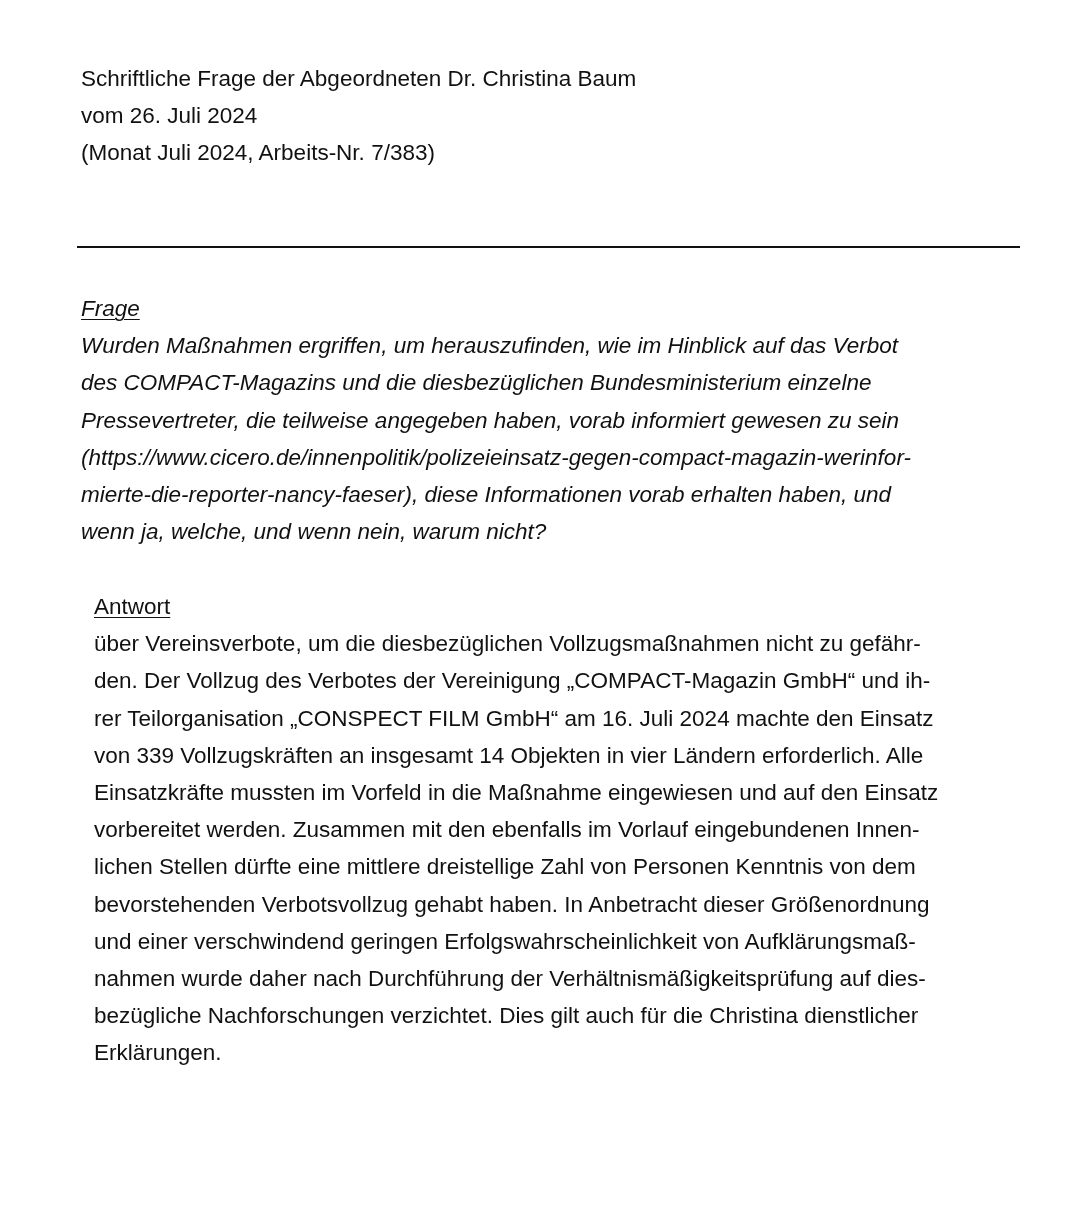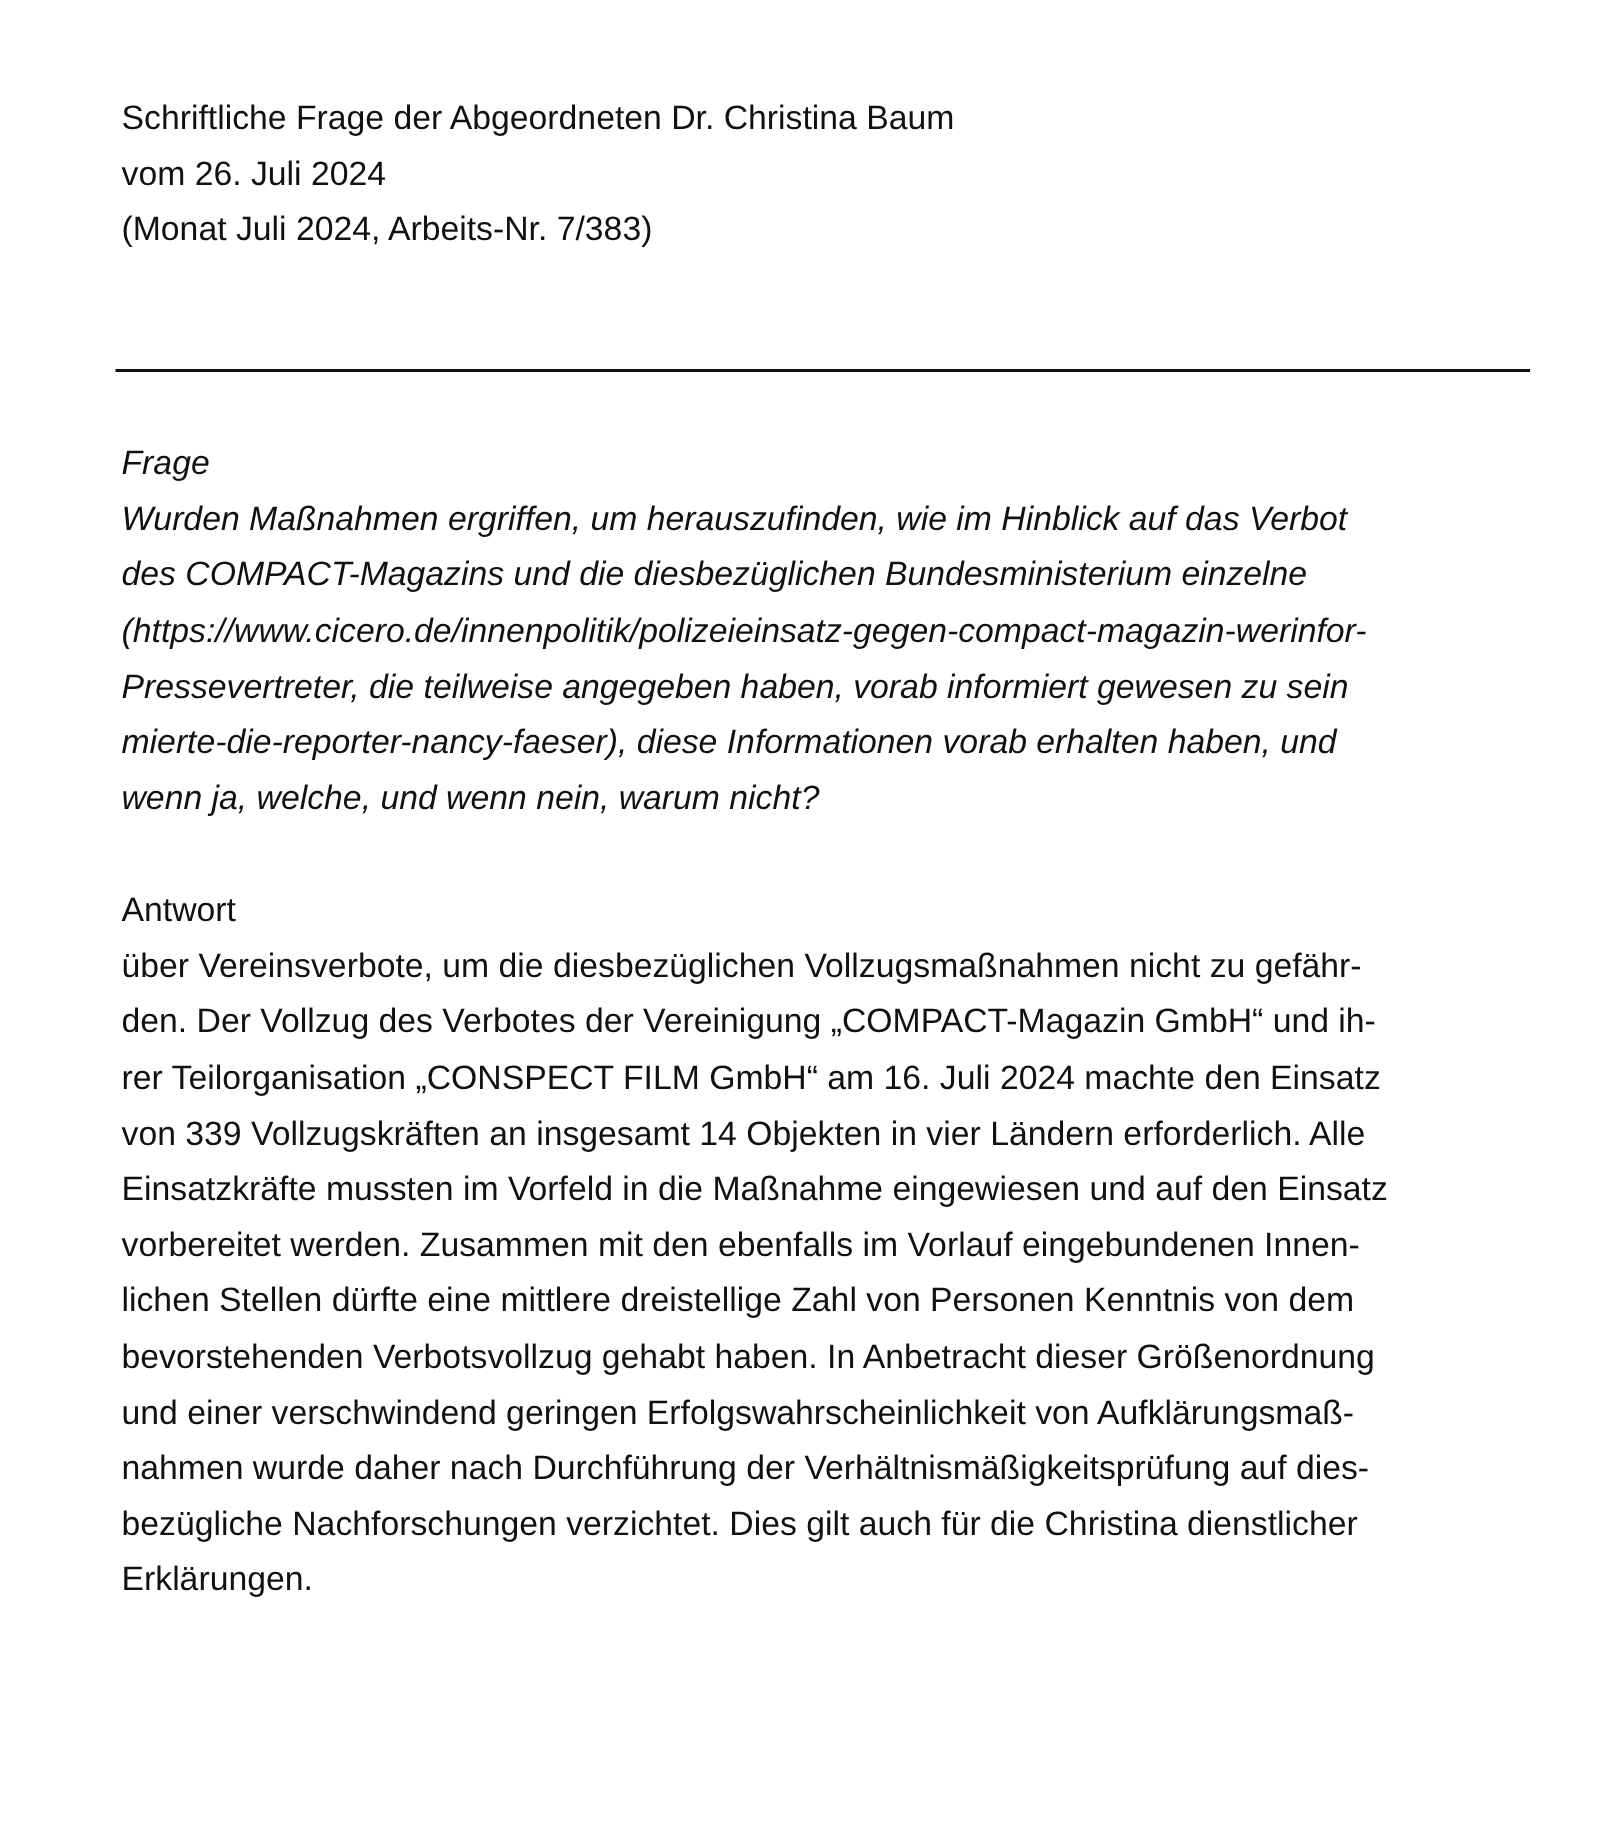--- a/index.html
+++ b/index.html
@@ -38,22 +38,23 @@
       height: 2px;
       background: #111111;
     }
     .section {
       position: absolute;
       left: 81px;
       width: 940px;
       line-height: 37.2px;
     }
     .frage { top: 290px; }
-    .antwort { top: 588px; }
+    .antwort { top: 588px; margin-left: 13px; }
     .section-title {
+      text-decoration: underline;
       text-underline-offset: 3px;
       text-decoration-thickness: 1px;
     }
     .frage .section-title,
     .frage .line { font-style: italic; }
     .line { white-space: nowrap; }
   </style>
 </head>
 <body>
 
@@ -64,22 +65,22 @@
     <div class="line">vom 26. Juli 2024</div>
     <div class="line">(Monat Juli 2024, Arbeits-Nr. 7/383)</div>
   </div>
 
   <div class="rule"></div>
 
   <div class="section frage">
     <div class="section-title">Frage</div>
     <div class="line">Wurden Maßnahmen ergriffen, um herauszufinden, wie im Hinblick auf das Verbot</div>
     <div class="line">des COMPACT-Magazins und die diesbezüglichen Bundesministerium einzelne</div>
+    <div class="line">Pressevertreter, die teilweise angegeben haben, vorab informiert gewesen zu sein</div>
     <div class="line">(https://www.cicero.de/innenpolitik/polizeieinsatz-gegen-compact-magazin-werinfor-</div>
-    <div class="line">Pressevertreter, die teilweise angegeben haben, vorab informiert gewesen zu sein</div>
     <div class="line">mierte-die-reporter-nancy-faeser), diese Informationen vorab erhalten haben, und</div>
     <div class="line">wenn ja, welche, und wenn nein, warum nicht?</div>
   </div>
 
   <div class="section antwort">
     <div class="section-title">Antwort</div>
     <div class="line">über Vereinsverbote, um die diesbezüglichen Vollzugsmaßnahmen nicht zu gefähr-</div>
     <div class="line">den. Der Vollzug des Verbotes der Vereinigung „COMPACT-Magazin GmbH“ und ih-</div>
     <div class="line">rer Teilorganisation „CONSPECT FILM GmbH“ am 16. Juli 2024 machte den Einsatz</div>
     <div class="line">von 339 Vollzugskräften an insgesamt 14 Objekten in vier Ländern erforderlich. Alle</div>

